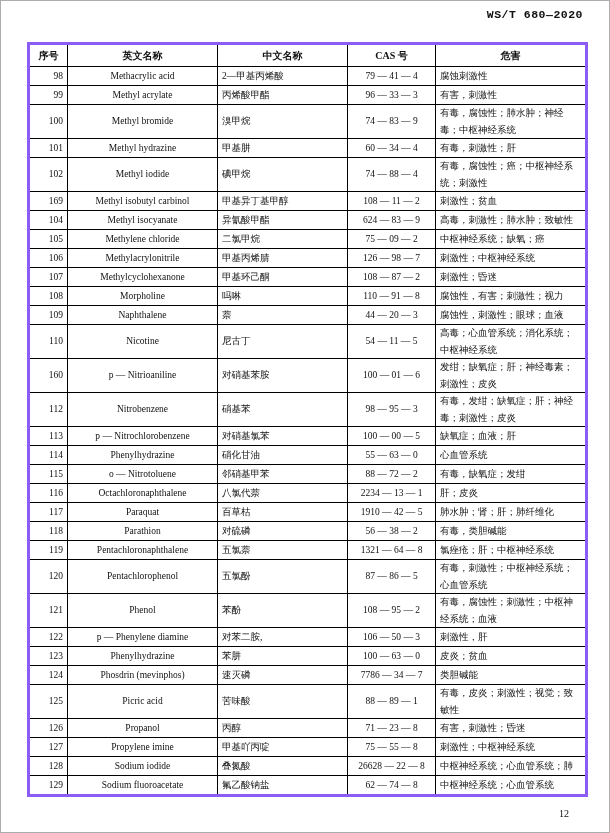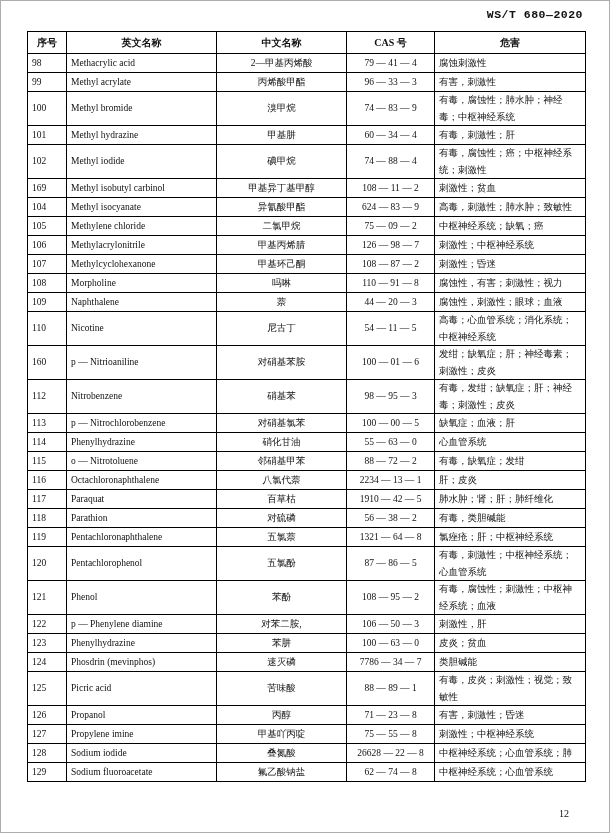--- a/index.html
+++ b/index.html
@@ -23,48 +23,48 @@
     right: 26px;
     font-family: "Liberation Mono", "DejaVu Sans Mono", monospace;
     font-weight: bold;
     font-size: 11.5px;
     letter-spacing: 0.5px;
     color: #111111;
   }
   table.chem {
     position: absolute;
     left: 26px;
-    top: 30px;
+    top: 41px;
     width: 558px;
     border-collapse: collapse;
     table-layout: fixed;
-    border: 1px solid #8b5cf6;
+    border: 3px solid #8b5cf6;
   }
   table.chem th, table.chem td {
     border: 1px solid #000000;
     color: #111111;
     vertical-align: middle;
     overflow: hidden;
   }
   table.chem th {
     height: 21px;
     font-size: 10px;
     font-weight: bold;
     text-align: center;
     padding: 0 2px;
   }
   table.chem td {
     height: 18px;
     font-size: 9.5px;
     line-height: 16.5px;
     padding: 0 4px;
   }
-  td.c-no  { text-align: left; padding: 0 1px; font-family: Liberation Serif, serif; }
-  td.c-en  { text-align: left; padding-left: 6px; }
-  td.c-zh  { text-align: center; padding-left: 6px; }
+  td.c-no  { text-align: right; padding: 0 1px; font-family: Liberation Serif, serif; }
+  td.c-en  { text-align: center; padding-left: 6px; }
+  td.c-zh  { text-align: left; padding-left: 6px; }
   td.c-cas { text-align: center; padding: 0 2px; white-space: nowrap; }
   td.c-hz  { text-align: left; padding-left: 6px; padding-right: 4px; }
   .page-number {
     position: absolute;
     right: 40px;
     bottom: 13px;
     font-size: 10px;
     color: #111111;
   }
 </style>

